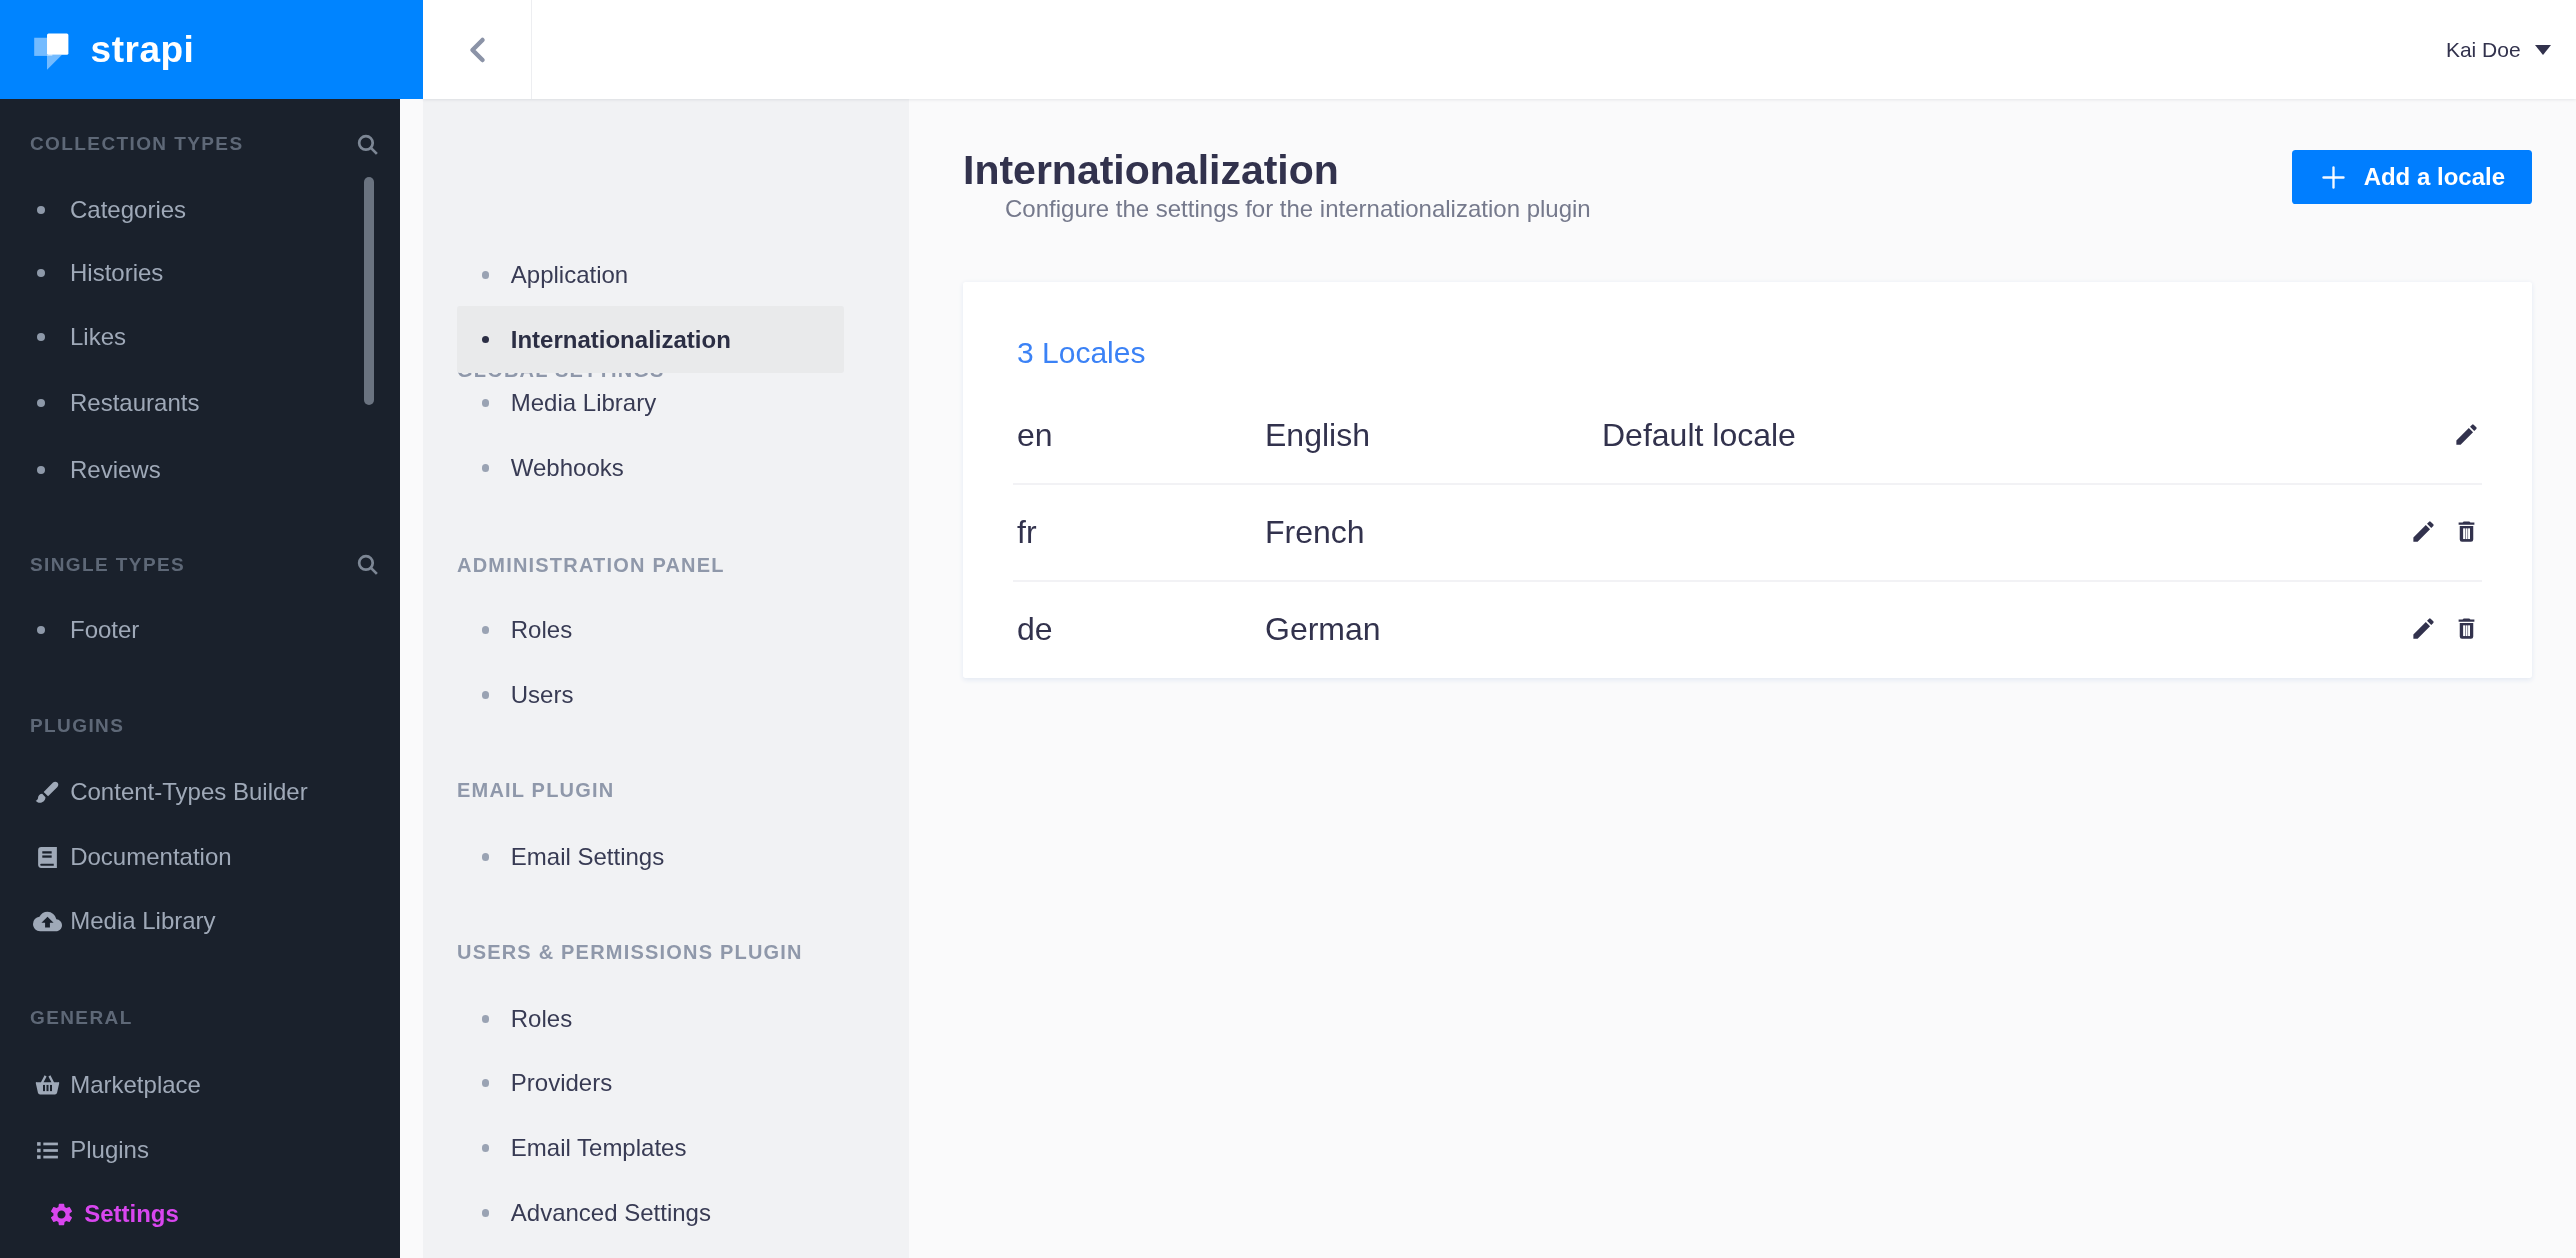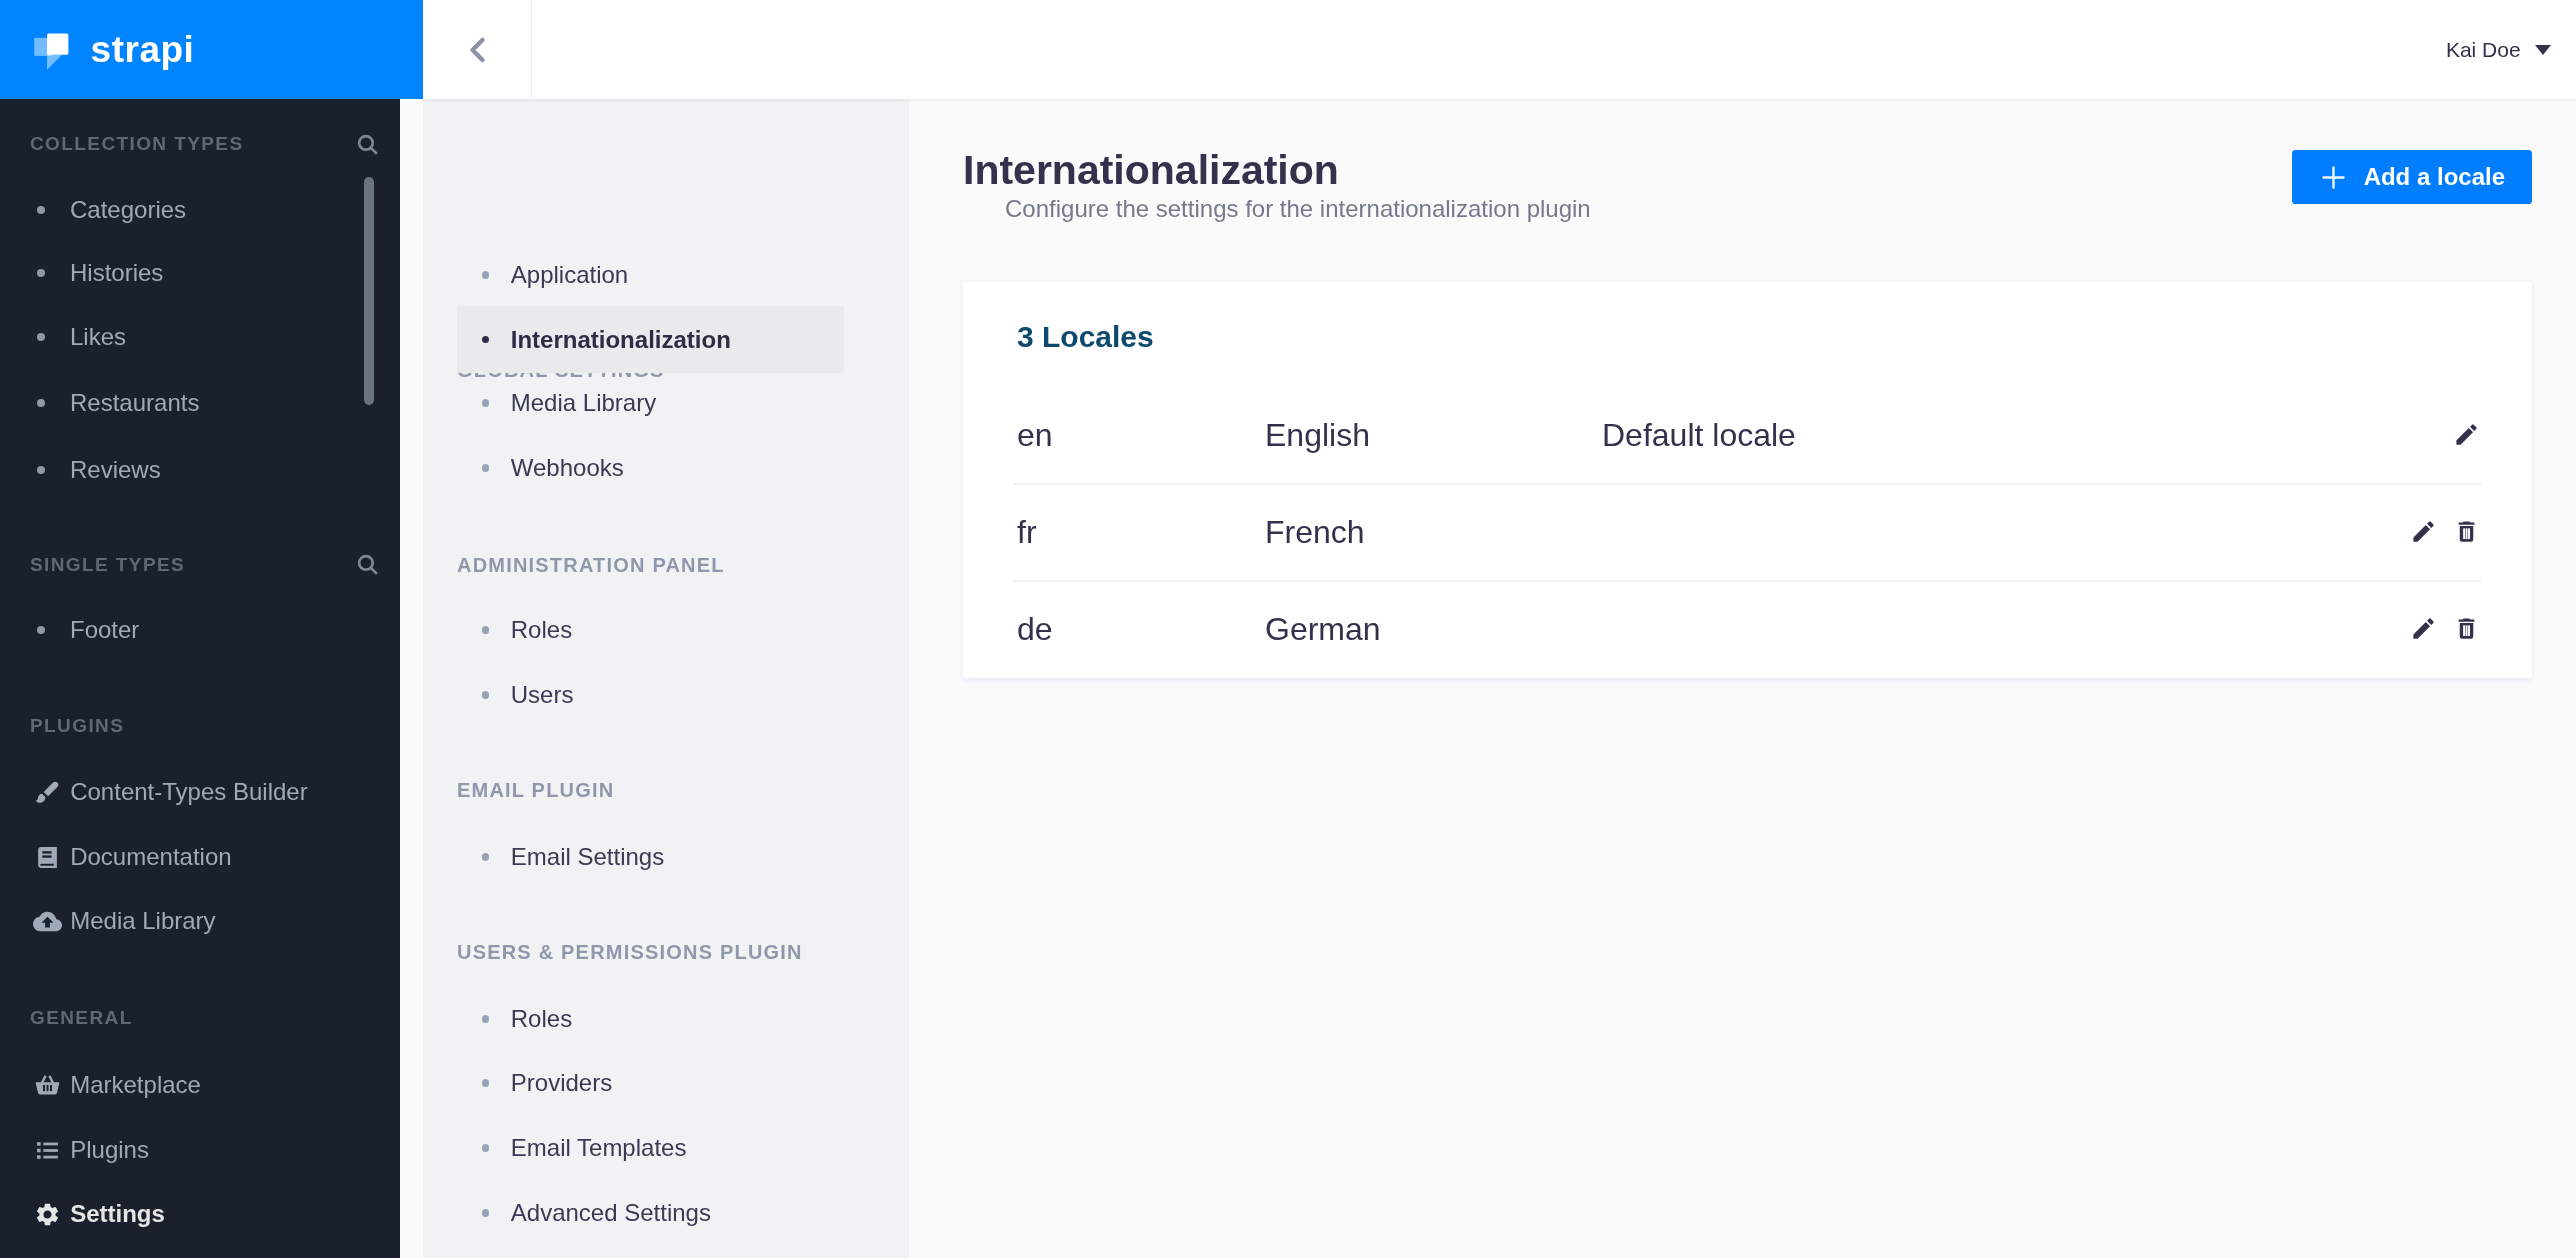--- a/index.html
+++ b/index.html
@@ -18,21 +18,21 @@
     border:none; color:#7D8795; cursor:pointer; }
   .sb-scrollbar { position:absolute; left:364px; width:10px; border-radius:5.4px; background:#6A7380; }
   .sb-item { position:absolute; left:0; width:423px; height:32px; display:flex;
     align-items:center; color:#9FA9B8; font-size:24px; cursor:pointer; }
   .sb-item .dot { width:8px; height:8px; border-radius:50%; background:#8E99A9;
     margin-left:37px; flex:0 0 auto; }
   .sb-item .dot + .lbl { margin-left:25px; }
   .sb-item .sb-ico { width:31px; height:31px; margin-left:32px; flex:0 0 auto;
     display:flex; align-items:center; justify-content:center; }
   .sb-item .sb-ico + .lbl { margin-left:7.2px; }
-  .sb-item.active { color:#e5e5e5; }
+  .sb-item.active { color:#d946ef;padding-left:14px; }
   .sb-item.active .lbl { font-weight:700; }
 
   
   .topbar { position:absolute; left:423px; top:0; width:2153px; height:99px;
     background:#fff; z-index:5; box-shadow:0 0.9px 3.6px rgba(20,27,40,.12); }
   .back-btn { position:absolute; left:0; top:0; width:109px; height:99px; background:#fff;
     border:none; border-right:0.9px solid #EDEEF1; cursor:pointer; display:flex;
     align-items:center; justify-content:center; color:#8B93A7; }
   .user-menu { position:absolute; right:25px; top:0; height:99px; display:flex;
     align-items:center; gap:14.4px; cursor:pointer; }
@@ -59,22 +59,22 @@
   .page-title { position:absolute; left:54px; top:47px; font-size:41px; line-height:49px;
     font-weight:700; color:#32324D; }
   .page-subtitle { position:absolute; left:54px; top:94px; font-size:24px; line-height:32px;
     color:#75798C;margin-left:42px; }
   .add-btn { position:absolute; right:44px; top:51px; height:54px; padding:0 27px;
     background:#007EFF; color:#fff; border:none; border-radius:3.6px; font-size:24px;
     font-weight:700; display:flex; align-items:center; gap:16px; cursor:pointer;
     font-family:inherit; }
   .card { position:absolute; left:54px; right:44px; top:183px; height:396px;
     background:#FFFFFF; border-radius:2.7px; box-shadow:0 1.8px 5.4px #E3E9F3; }
-  .card-title { position:absolute; left:54px; top:38px; font-size:30px; font-weight:700;
-    color:#0c4a6e; }
+  .card-title { position:absolute; left:54px; top:54px; font-size:30px; font-weight:400;
+    color:#3b82f6; }
   .loc-row { position:absolute; left:0; right:0; height:97px; }
   .loc-row.divided::before { content:""; position:absolute; left:50px; right:50px; top:0;
     height:1.8px; background:#F2F2F5; }
   .loc-row .cell { position:absolute; top:50%; transform:translateY(-50%);
     font-size:32px; color:#32324D; }
   .cell.code { left:54px; }
   .cell.name { left:302px; }
   .cell.note { left:639px; }
   .row-actions { position:absolute; right:50px; top:50%; transform:translateY(-50%);
     display:flex; gap:10.8px; justify-content:flex-end; }

